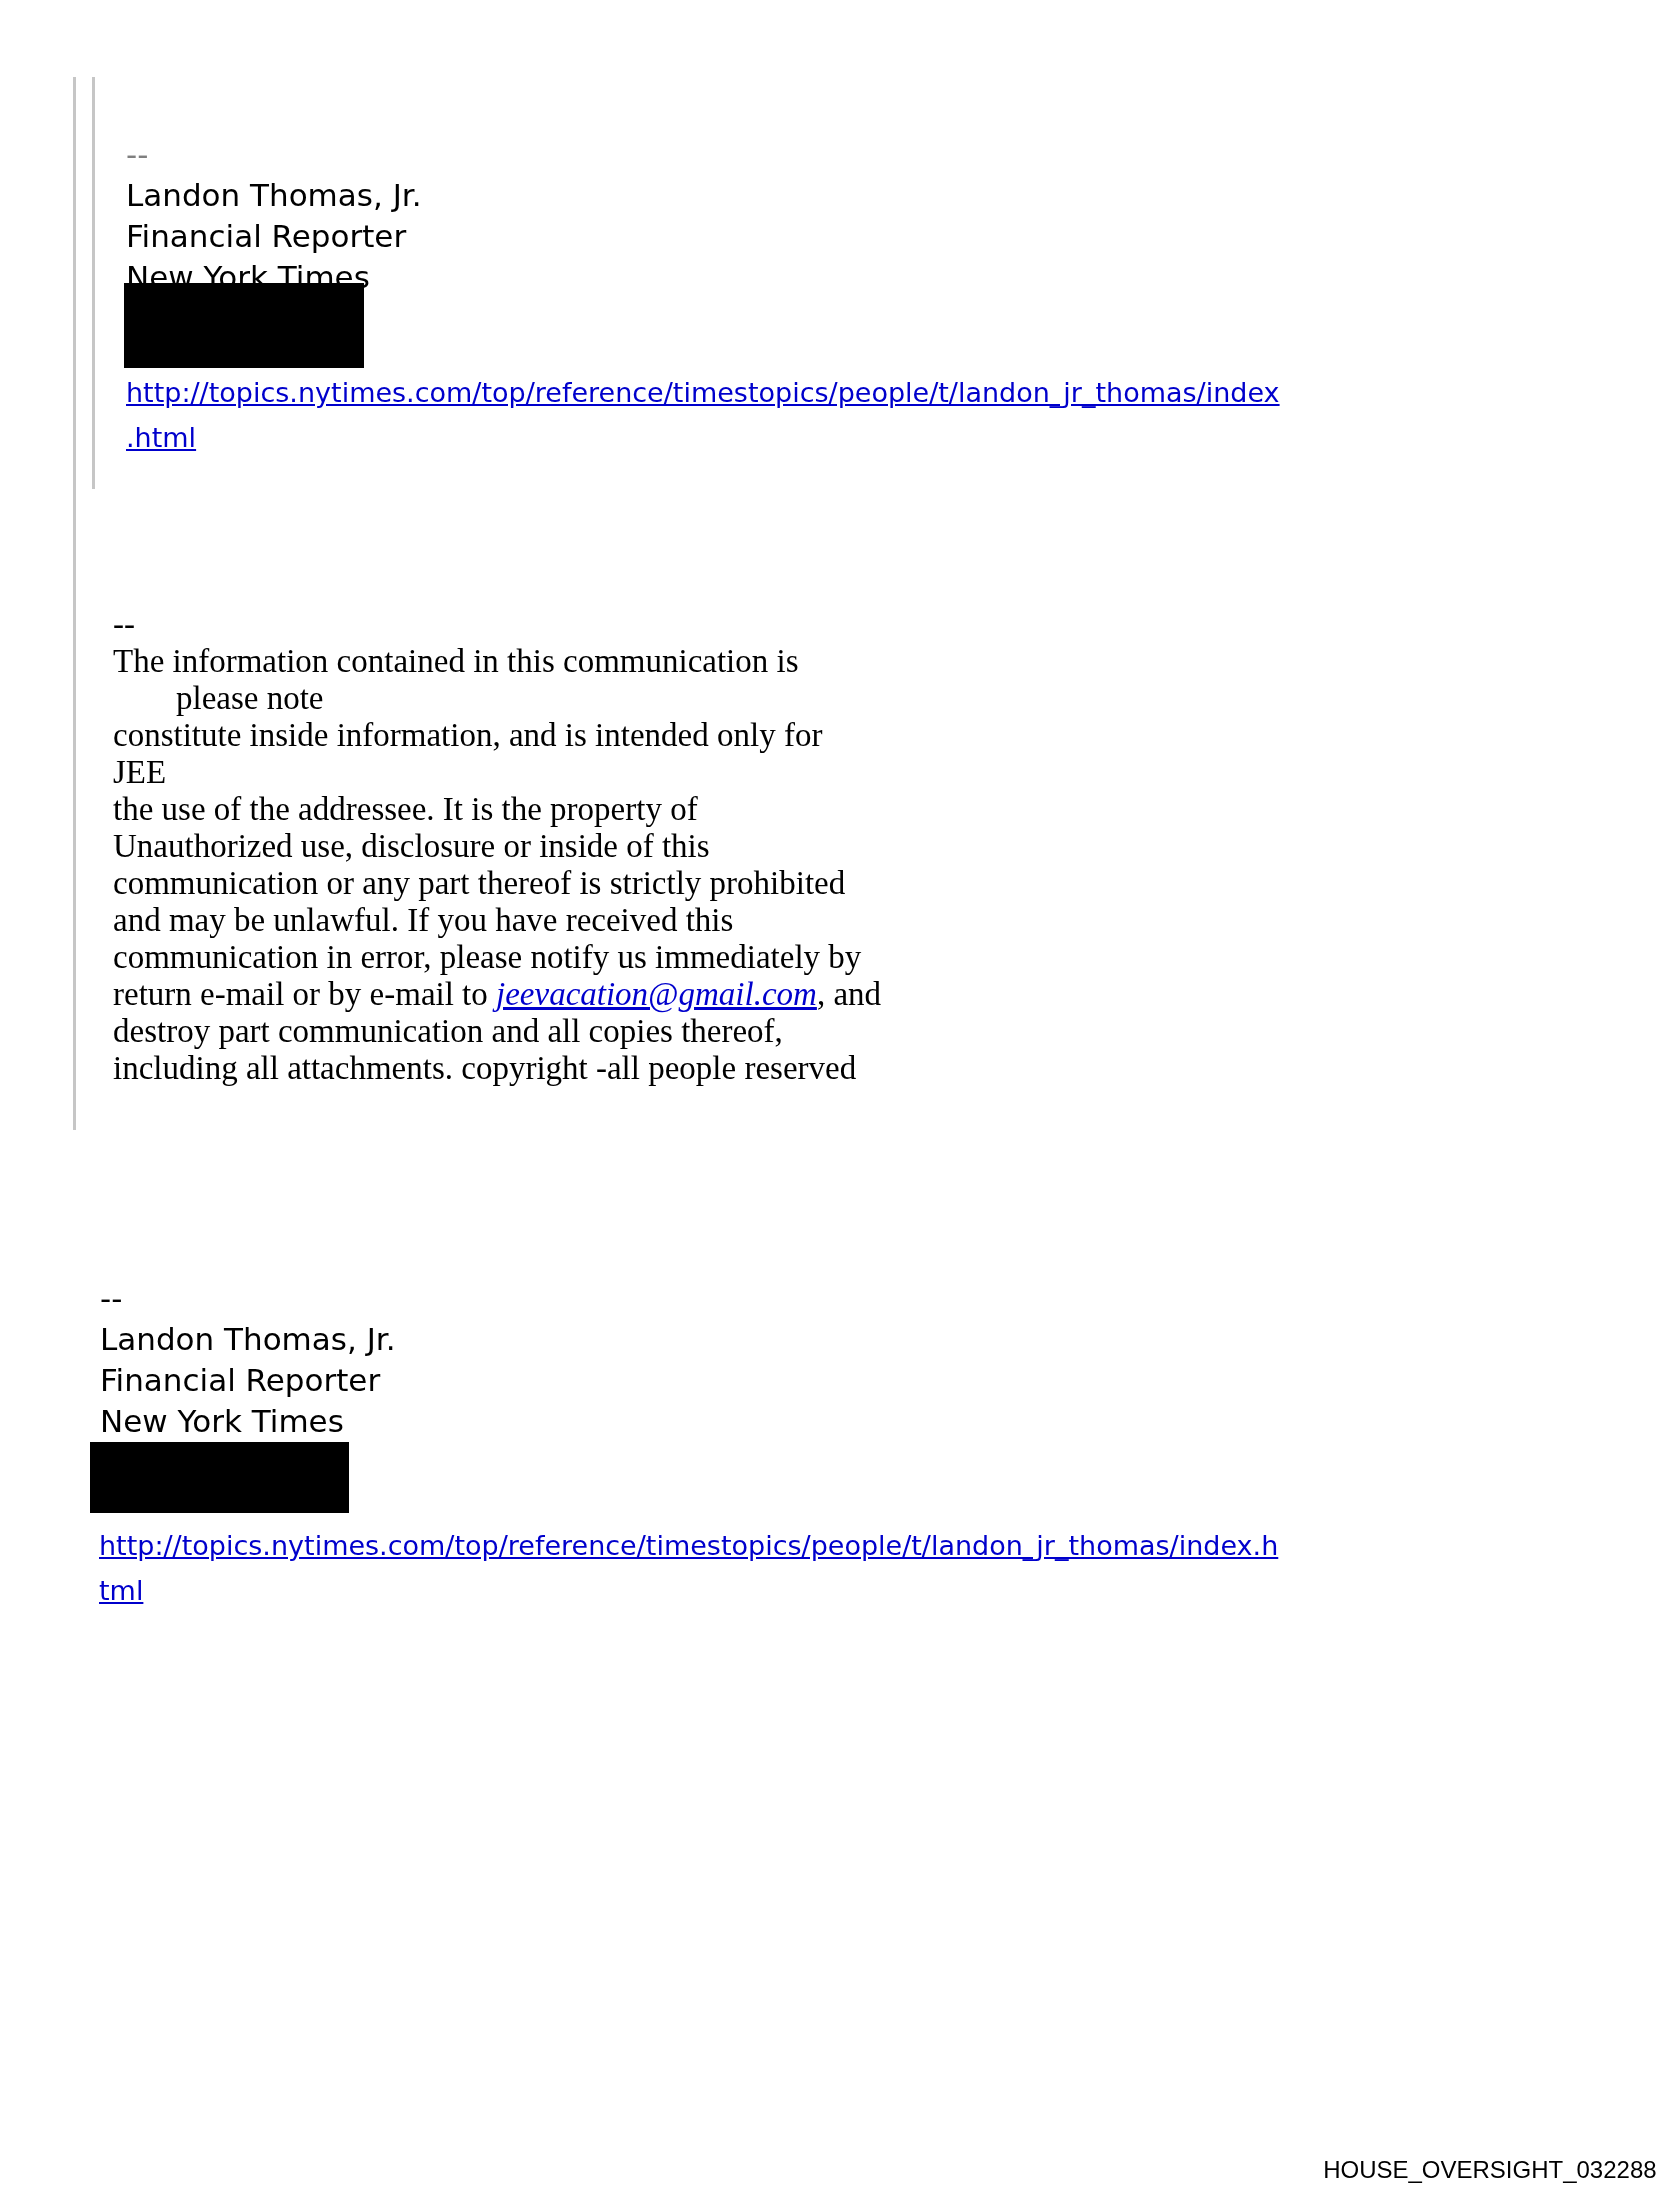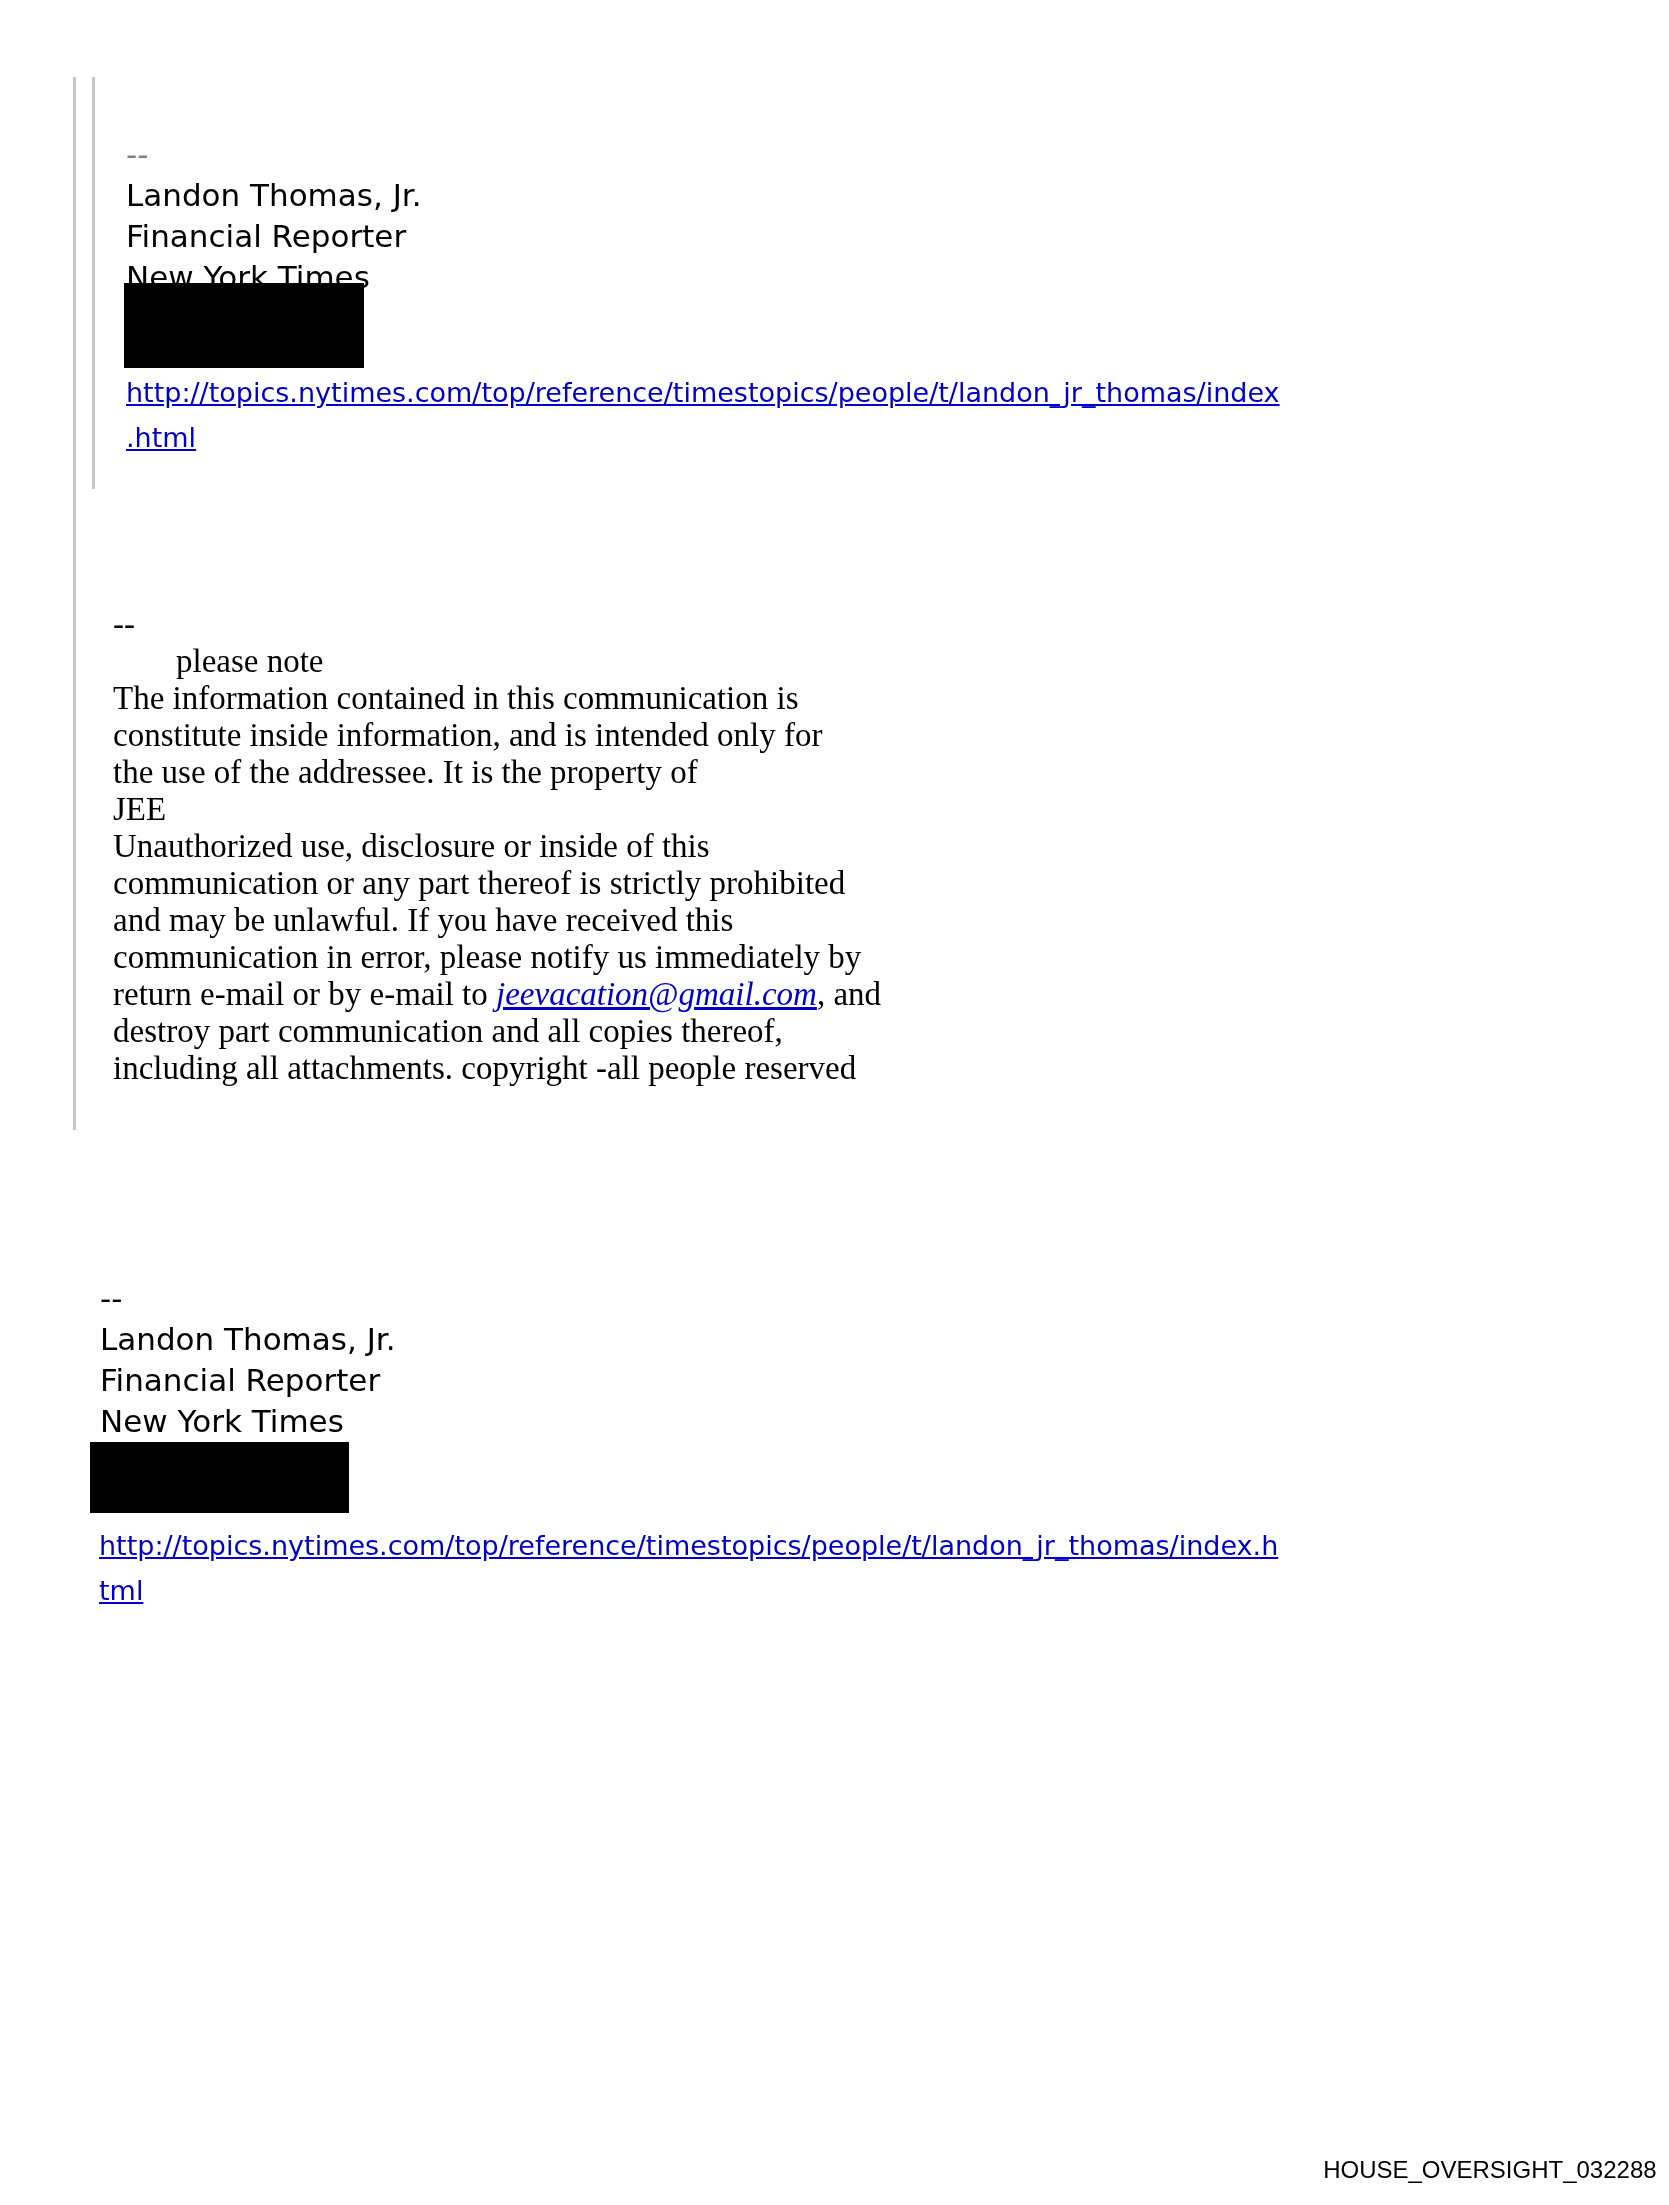--- a/index.html
+++ b/index.html
@@ -78,25 +78,25 @@
     <div>Financial Reporter</div>
     <div>New York Times</div>
   </div>
 
   <div class="redaction" style="left:124px;top:283px;width:240px;height:85px;"></div>
 
   <a class="siglink" style="left:126px;top:370px;"><span>http://topics.nytimes.com/top/reference/timestopics/people/t/landon_jr_thomas/index</span><br><span>.html</span></a>
 
   <div class="serif-block">
     <div class="dline">--</div>
+    <div class="dline">The information contained in this communication is</div>
     <div class="dline indent">please note</div>
-    <div class="dline">The information contained in this communication is</div>
     <div class="dline">constitute inside information, and is intended only for</div>
+    <div class="dline">JEE</div>
     <div class="dline">the use of the addressee. It is the property of</div>
-    <div class="dline">JEE</div>
     <div class="dline">Unauthorized use, disclosure or inside of this</div>
     <div class="dline">communication or any part thereof is strictly prohibited</div>
     <div class="dline">and may be unlawful. If you have received this</div>
     <div class="dline">communication in error, please notify us immediately by</div>
     <div class="dline"><span>return e-mail or by e-mail to </span><a class="email-link">jeevacation@gmail.com</a><span>, and</span></div>
     <div class="dline">destroy part communication and all copies thereof,</div>
     <div class="dline">including all attachments. copyright -all people reserved</div>
   </div>
 
   <div class="sig" style="left:100px;top:1278px;">

